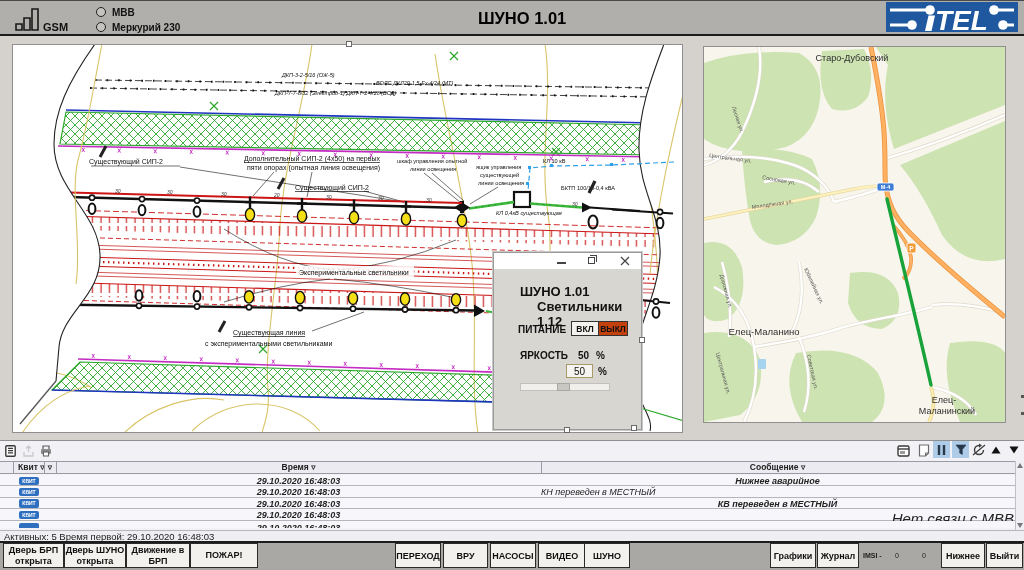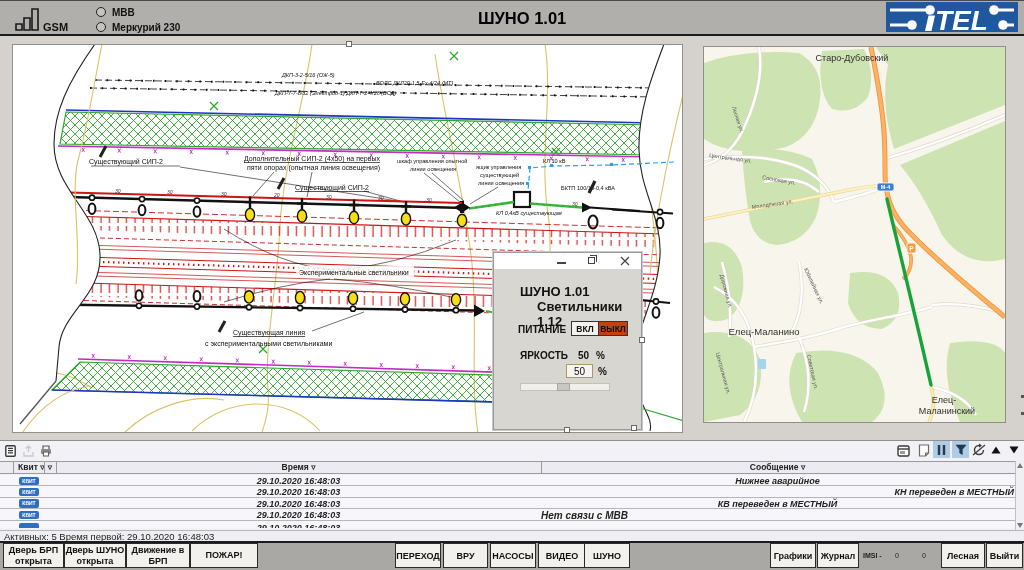--- a/index.html
+++ b/index.html
@@ -550,33 +550,33 @@
 
 <div style="position:relative;height:11.4px;border-bottom:1px solid #b5b5bc;background:#f7f6fa;">
 <span style="position:absolute;left:19px;top:1.5px;width:20px;height:8.5px;background:#2f6fc0;border-radius:2px;color:#fff;font-size:5px;font-weight:bold;text-align:center;line-height:8.5px;">КВИТ</span>
 <span style="position:absolute;left:56px;width:485px;top:1px;font-size:9px;font-weight:bold;font-style:italic;color:#222;text-align:center;">29.10.2020 16:48:03</span>
 <span style="position:absolute;left:541px;width:473px;top:1px;font-size:9px;font-weight:bold;font-style:italic;color:#222;text-align:center;">Нижнее аварийное</span>
 </div>
 
 <div style="position:relative;height:11.4px;border-bottom:1px solid #b5b5bc;background:#f7f6fa;">
 <span style="position:absolute;left:19px;top:1.5px;width:20px;height:8.5px;background:#2f6fc0;border-radius:2px;color:#fff;font-size:5px;font-weight:bold;text-align:center;line-height:8.5px;">КВИТ</span>
 <span style="position:absolute;left:56px;width:485px;top:1px;font-size:9px;font-weight:bold;font-style:italic;color:#222;text-align:center;">29.10.2020 16:48:03</span>
-<span style="position:absolute;left:541px;width:473px;top:1px;font-size:9px;font-weight:bold;font-style:italic;color:#222;text-align:right;">КН переведен в МЕСТНЫЙ</span>
+<span style="position:absolute;left:541px;width:473px;top:1px;font-size:9px;font-weight:normal;font-style:italic;color:#222;text-align:left;">КН переведен в МЕСТНЫЙ</span>
 </div>
 
 <div style="position:relative;height:11.4px;border-bottom:1px solid #b5b5bc;background:#f7f6fa;">
 <span style="position:absolute;left:19px;top:1.5px;width:20px;height:8.5px;background:#2f6fc0;border-radius:2px;color:#fff;font-size:5px;font-weight:bold;text-align:center;line-height:8.5px;">КВИТ</span>
 <span style="position:absolute;left:56px;width:485px;top:1px;font-size:9px;font-weight:bold;font-style:italic;color:#222;text-align:center;">29.10.2020 16:48:03</span>
 <span style="position:absolute;left:541px;width:473px;top:1px;font-size:9px;font-weight:bold;font-style:italic;color:#222;text-align:center;">КВ переведен в МЕСТНЫЙ</span>
 </div>
 
 <div style="position:relative;height:11.4px;border-bottom:1px solid #b5b5bc;background:#f7f6fa;">
 <span style="position:absolute;left:19px;top:1.5px;width:20px;height:8.5px;background:#2f6fc0;border-radius:2px;color:#fff;font-size:5px;font-weight:bold;text-align:center;line-height:8.5px;">КВИТ</span>
 <span style="position:absolute;left:56px;width:485px;top:1px;font-size:9px;font-weight:bold;font-style:italic;color:#222;text-align:center;">29.10.2020 16:48:03</span>
-<span style="position:absolute;left:541px;width:473px;top:1px;font-size:10px;font-weight:bold;font-style:italic;color:#222;text-align:left;">Нет связи с МВВ</span>
+<span style="position:absolute;left:541px;width:473px;top:1px;font-size:15px;font-weight:normal;font-style:italic;color:#222;text-align:right;">Нет связи с МВВ</span>
 </div>
 
 <div style="position:relative;height:7px;background:#f7f6fa;overflow:hidden;">
 <span style="position:absolute;left:19px;top:2px;width:20px;height:8.5px;background:#2f6fc0;border-radius:2px;"></span>
 <span style="position:absolute;left:56px;width:485px;top:2px;font-size:9px;font-weight:bold;font-style:italic;color:#222;text-align:center;">29.10.2020 16:48:03</span>
 </div>
 </div>
 
 <div class="abs" style="left:1015px;top:461px;width:9px;height:69px;background:#f0eff3;border-left:1px solid #c0c0c6;"></div>
 <svg class="abs" style="left:1017px;top:463px;" width="6" height="5" viewBox="0 0 6 5">
@@ -610,19 +610,19 @@
 <div class="abs btn1" style="left:584px;top:543px;width:46px;">ШУНО</div>
 
 <div class="abs btn1" style="left:770px;top:543px;width:46px;">Графики</div>
 
 <div class="abs btn1" style="left:817px;top:543px;width:42px;">Журнал</div>
 
 <div class="abs" style="left:863px;top:552px;font-size:7px;font-weight:bold;color:#222;">IMSI -</div>
 <div class="abs" style="left:895px;top:552px;font-size:7px;color:#222;">0</div>
 <div class="abs" style="left:922px;top:552px;font-size:7px;color:#222;">0</div>
 
-<div class="abs btn1" style="left:941px;top:543px;width:44px;">Лесная</div>
+<div class="abs btn1" style="left:941px;top:543px;width:44px;">Нижнее</div>
 
 <div class="abs btn1" style="left:986px;top:543px;width:37px;">Выйти</div>
 
 <div class="abs" style="left:1021px;top:395px;width:3px;height:3px;background:#555;"></div>
 <div class="abs" style="left:1021px;top:412px;width:3px;height:3px;background:#555;"></div>
 </div>
 
 </body></html>

